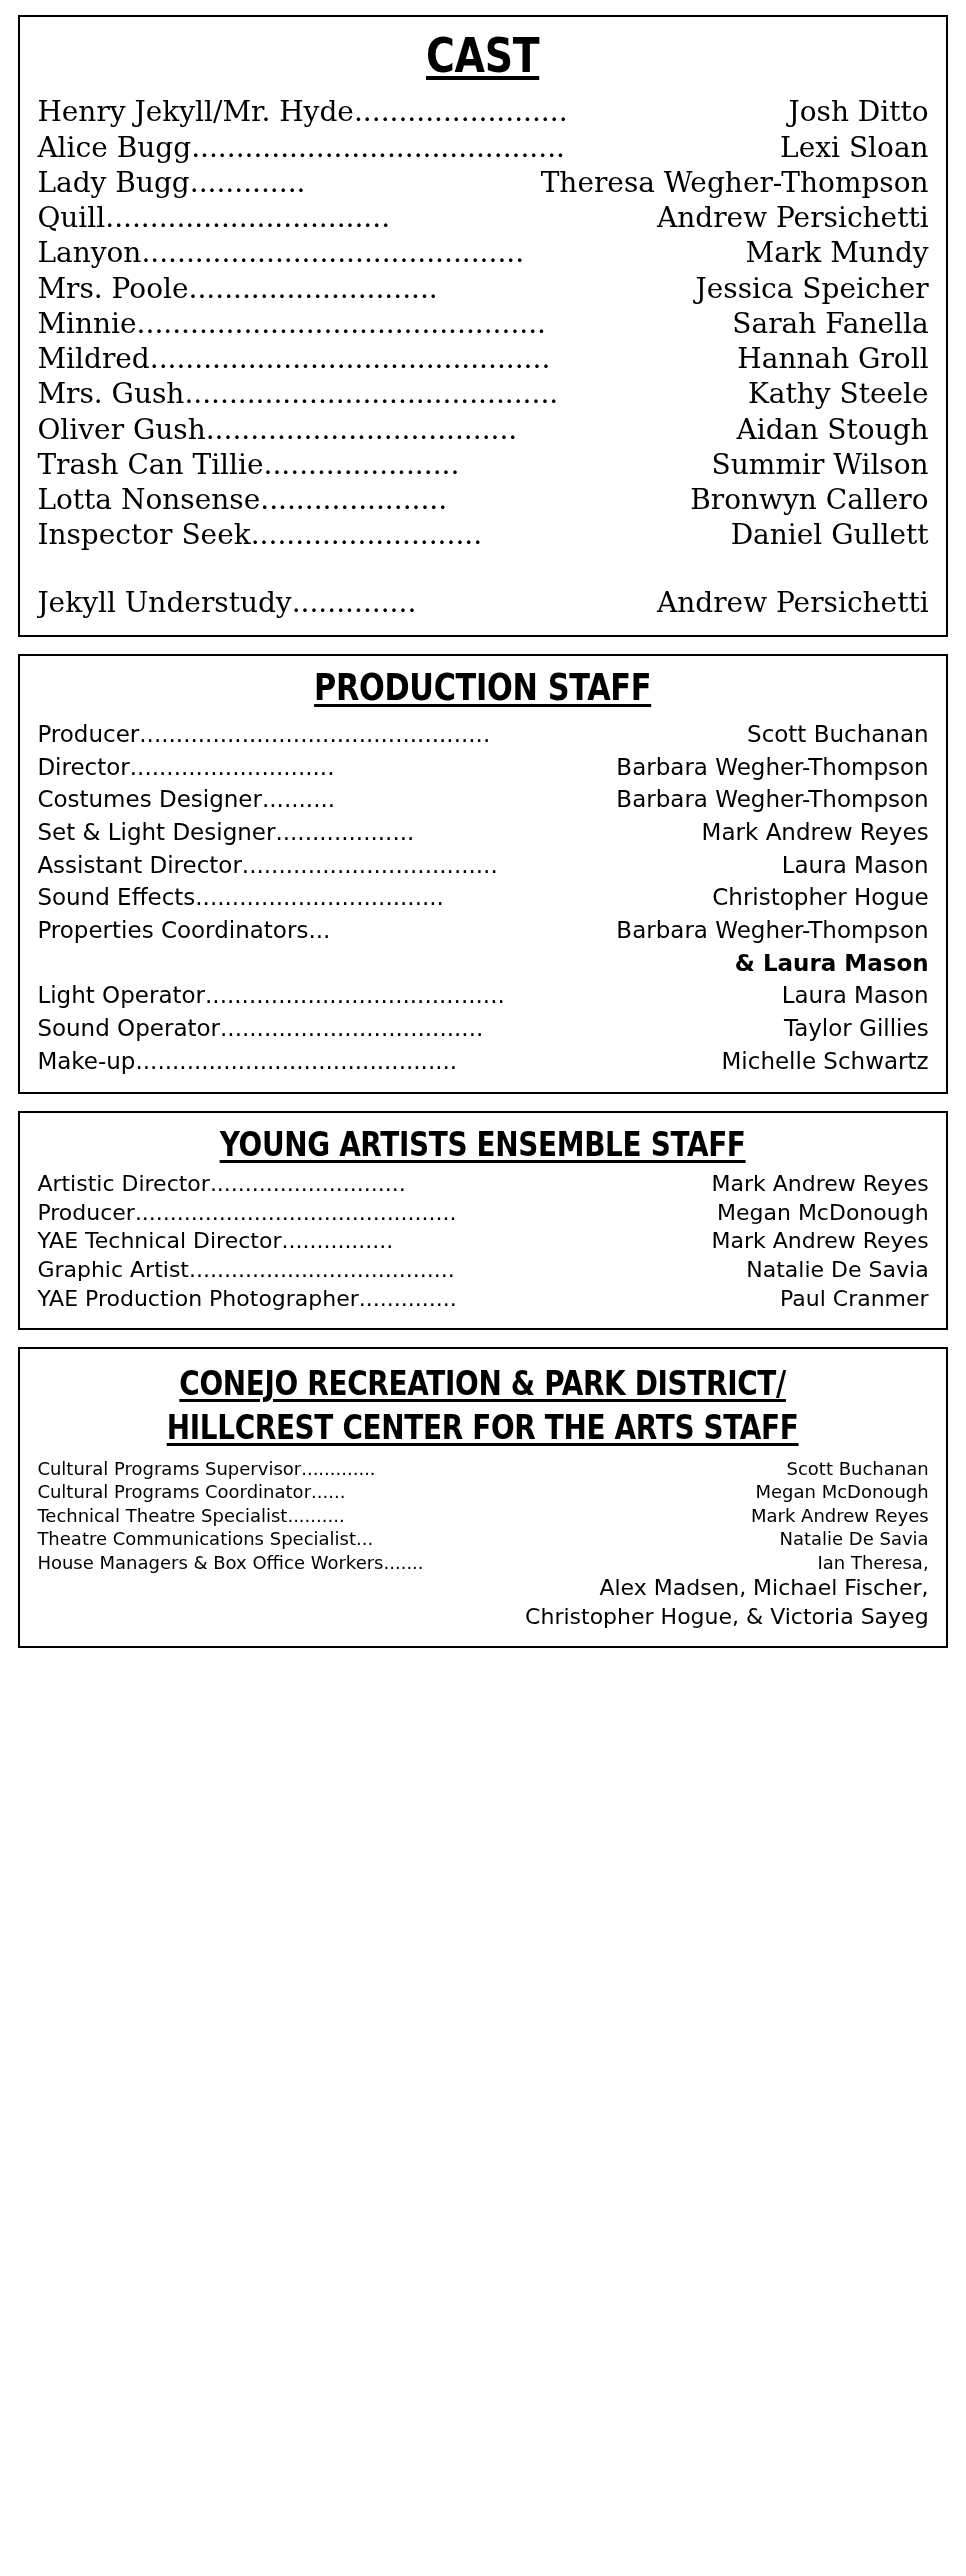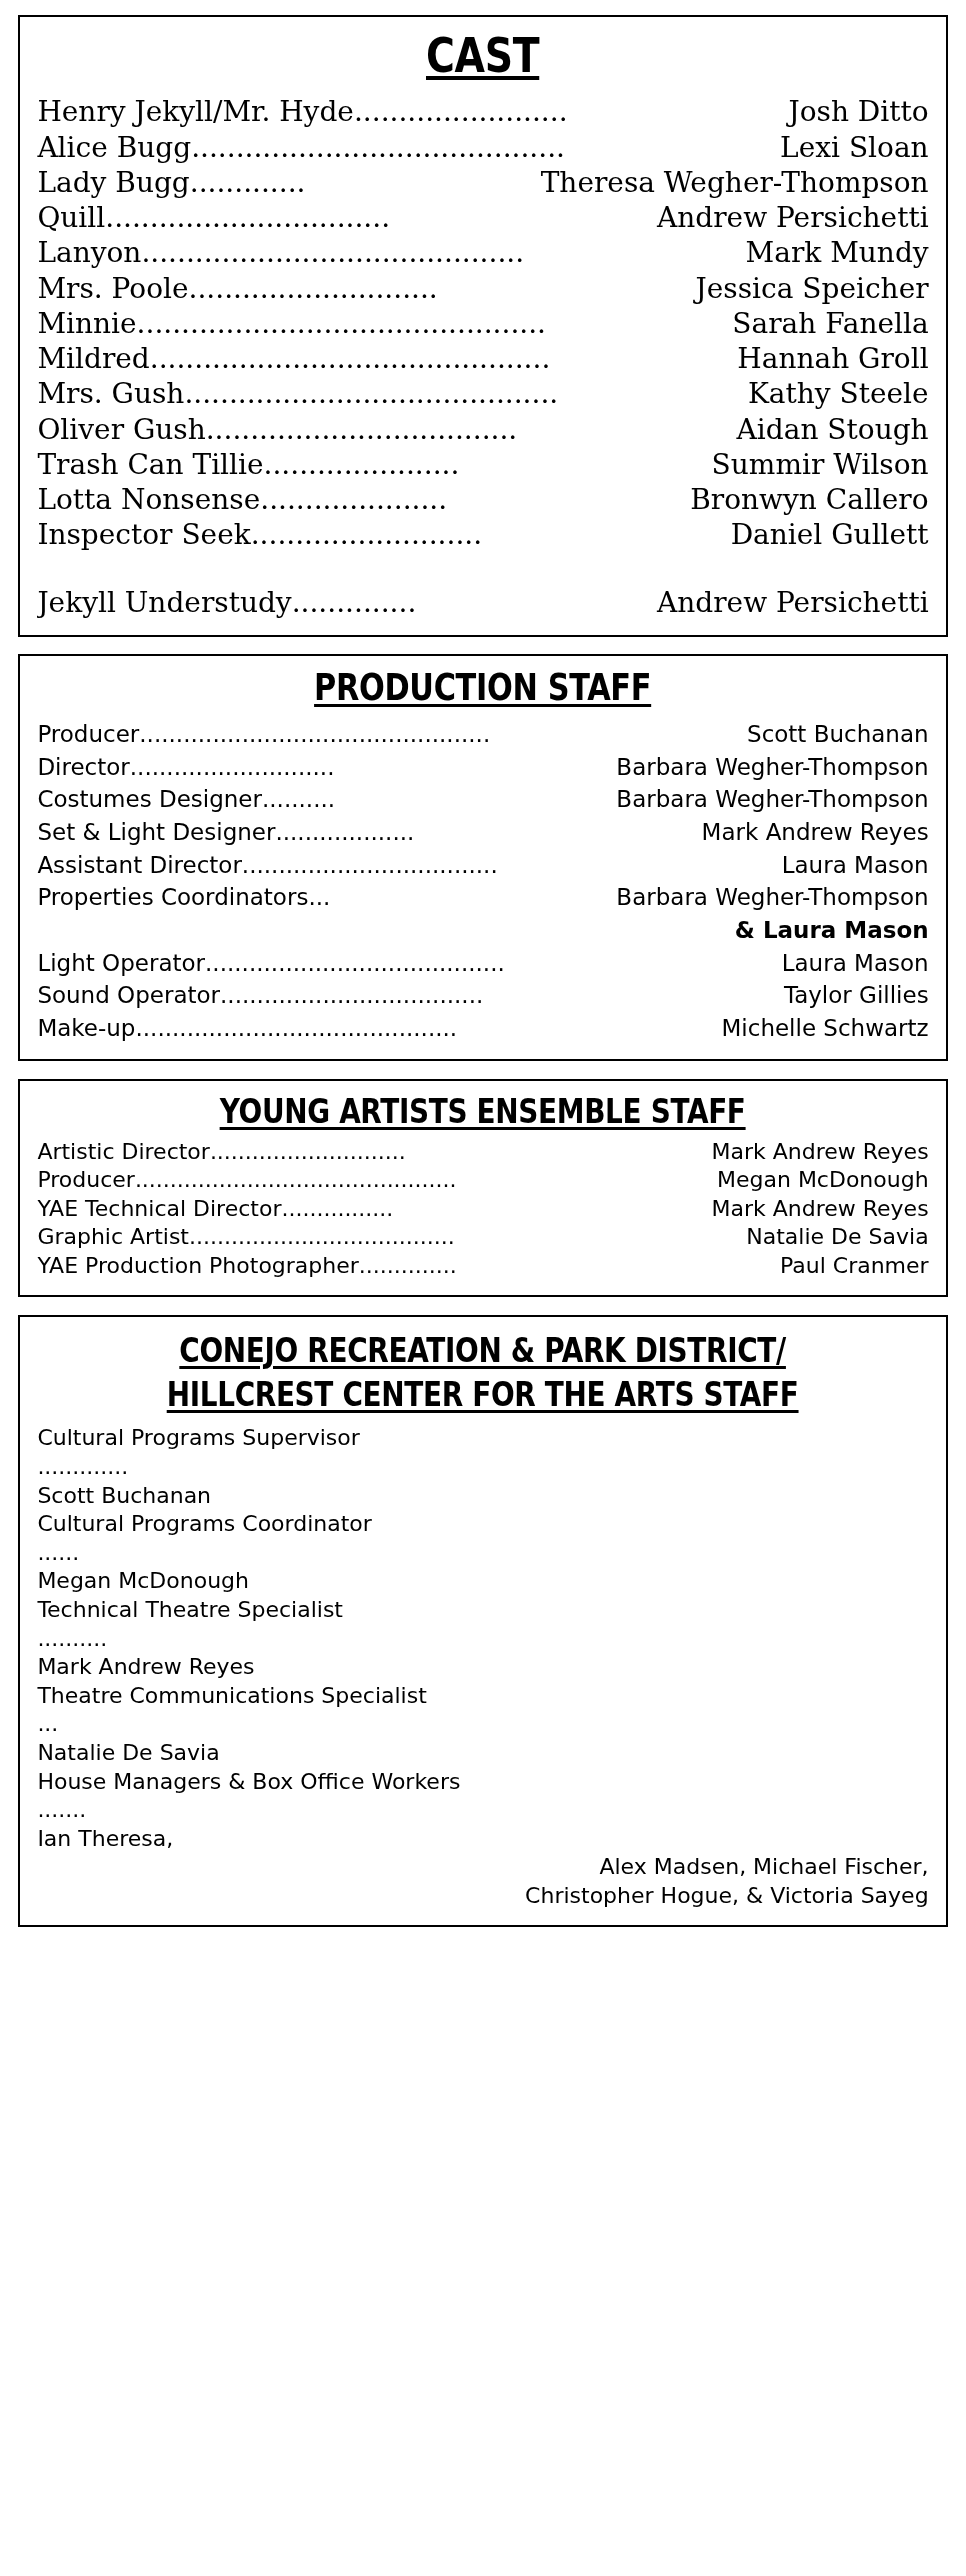--- a/index.html
+++ b/index.html
@@ -91,23 +91,22 @@
   .yae .row {
     font-family: "DejaVu Sans", sans-serif;
     font-size: 22px;
     line-height: 1.30;
   }
 
   
   .conejo .panel-title { font-size: 34px; line-height: 1.30; margin-bottom: 8px; }
   .conejo .row {
     font-family: "DejaVu Sans", sans-serif;
-    font-size: 22px;
+    font-size: 18px;
     line-height: 1.30;
-    flex-direction: column;
   }
   .conejo .cont {
     font-family: "DejaVu Sans", sans-serif;
     font-size: 22px;
     line-height: 1.30;
     text-align: right;
   }
 </style>
 </head>
 <body>
@@ -212,20 +211,25 @@
     </div>
     <div class="row">
       <span class="left">Set &amp; Light Designer</span>
       <span class="dots">...................</span>
       <span class="right">Mark Andrew Reyes</span>
     </div>
     <div class="row">
       <span class="left">Assistant Director</span>
       <span class="dots">...................................</span>
       <span class="right">Laura Mason</span>
+    </div>
+    <div class="row">
+      <span class="left">Sound Effects</span>
+      <span class="dots">..................................</span>
+      <span class="right">Christopher Hogue</span>
     </div>
     <div class="row">
       <span class="left">Properties Coordinators</span>
       <span class="dots">...</span>
       <span class="right">Barbara Wegher-Thompson</span>
     </div>
     <div class="cont">&amp; Laura Mason</div>
     <div class="row">
       <span class="left">Light Operator</span>
       <span class="dots">.........................................</span>

